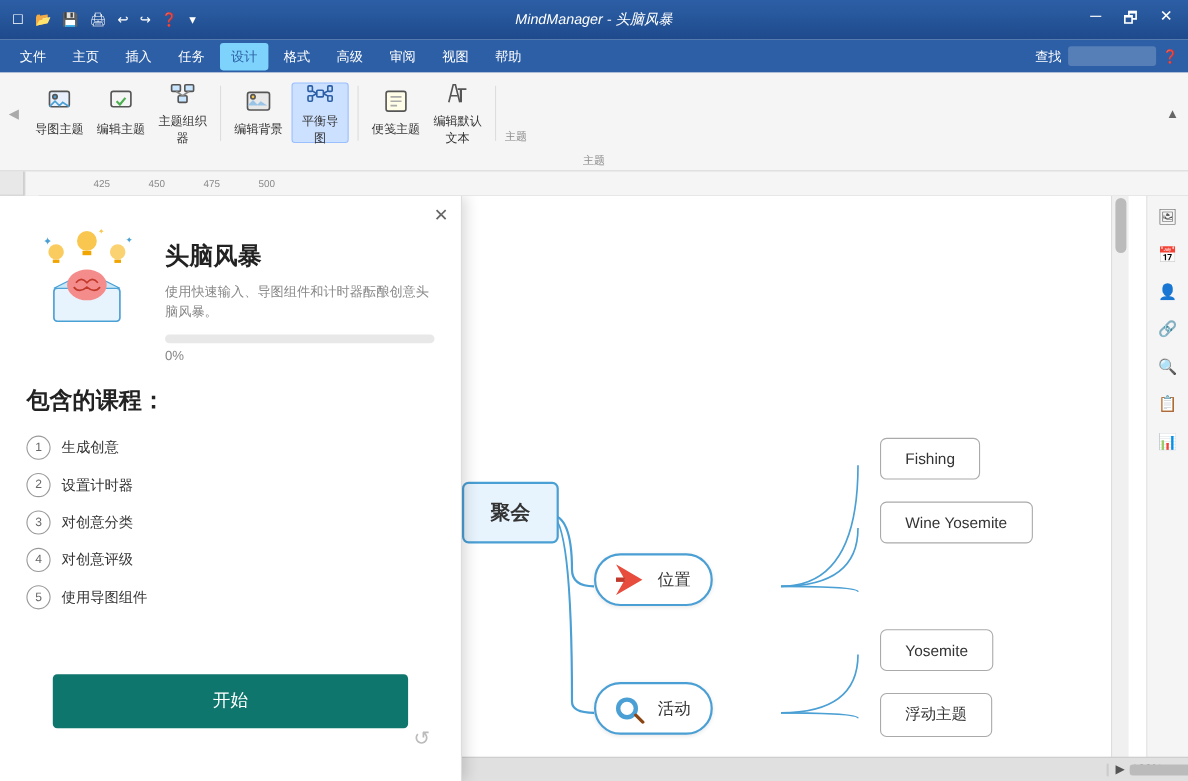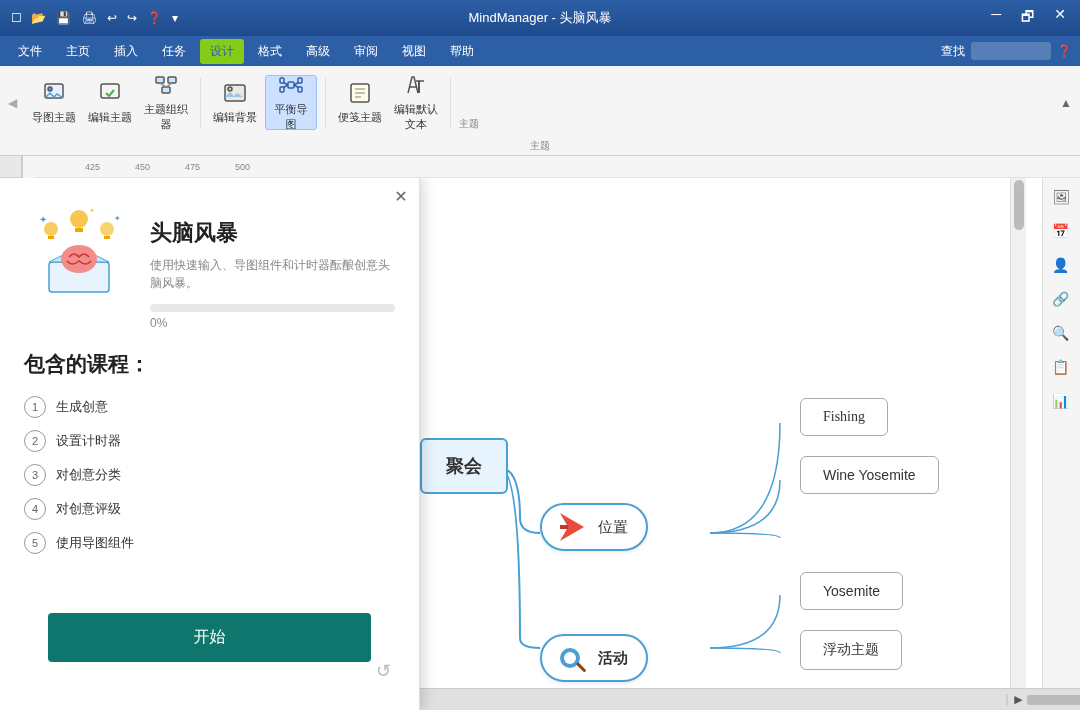--- a/index.html
+++ b/index.html
@@ -10,21 +10,21 @@
       height: 36px;
       background: linear-gradient(to bottom, #2d5fa6, #1e4a8c);
       display: flex;
       align-items: center;
       justify-content: space-between;
       padding: 0 8px;
       color: white;
       font-size: 13px;
     }
     .title-bar-left { display: flex; align-items: center; gap: 6px; }
-    .title-bar-center { position: absolute; left: 50%; transform: translateX(-50%); font-size: 13px; color: white; }
+    .title-bar-center { position: absolute; left: 50%; transform: translateX(-50%); font-size: 13px; color: white; font-style: italic; }
     .title-bar-controls { display: flex; gap: 8px; }
     .title-bar-btn { color: white; font-size: 14px; cursor: pointer; padding: 2px 6px; }
     .quick-access { display: flex; gap: 4px; align-items: center; }
     .qa-btn { color: white; font-size: 12px; padding: 2px 3px; cursor: pointer; }
 
     
     .menu-bar {
       height: 30px;
       background: #2d5fa6;
       display: flex;
@@ -32,21 +32,21 @@
       padding: 0 8px;
       gap: 4px;
     }
     .menu-item {
       color: white;
       font-size: 12px;
       padding: 4px 10px;
       cursor: pointer;
       border-radius: 3px;
     }
-    .menu-item.active { background: #84cc16; color: #2d5fa6; }
+    .menu-item.active { background: #7dd3fc; color: #2d5fa6; }
     .menu-search { margin-left: auto; display: flex; align-items: center; gap: 6px; color: white; font-size: 12px; }
     .search-box { background: rgba(255,255,255,0.2); border: none; color: white; padding: 2px 8px; font-size: 12px; border-radius: 3px; width: 80px; }
 
     
     .ribbon {
       height: 90px;
       background: #f5f5f5;
       border-bottom: 1px solid #ccc;
       display: flex;
       flex-direction: column;
@@ -481,30 +481,30 @@
     <div style="position:absolute;left:420px;top:260px;background:#e8f4fd;border:2px solid #4a9fd4;border-radius:6px;padding:14px 24px;font-size:18px;color:#333;font-weight:bold;">聚会</div>
 
     <div class="node-pill" style="left:540px;top:325px;">
       <svg width="30" height="28" viewBox="0 0 30 28">
         <polygon points="0,0 24,14 0,28 8,14" fill="#e74c3c"></polygon>
         <rect x="0" y="12" width="8" height="4" fill="#c0392b"></rect>
       </svg>
       <span>位置</span>
     </div>
 
-    <div class="node-pill" style="left:540px;top:456px;font-weight:bold;">
+    <div class="node-pill" style="left:540px;top:442px;">
       <svg width="30" height="28" viewBox="0 0 30 28">
         <circle cx="10" cy="14" r="10" fill="#4a9fd4"></circle>
         <circle cx="10" cy="14" r="6" fill="white"></circle>
         <rect x="18" y="18" width="12" height="3" rx="1.5" fill="#8B4513" transform="rotate(45 18 18)"></rect>
       </svg>
       <span>活动</span>
     </div>
 
-    <div class="node-rounded" style="left:800px;top:220px;font-family:Liberation Serif, serif;">Fishing</div>
+    <div class="node-rounded" style="left:800px;top:220px;">Fishing</div>
     <div class="node-rounded" style="left:800px;top:278px;">Wine Yosemite</div>
     <div class="node-rounded" style="left:800px;top:394px;">Yosemite</div>
     <div class="node-rounded" style="left:800px;top:452px;">浮动主题</div>
 
     <div style="position:absolute;top:0;right:16px;width:16px;height:100%;background:#f0f0f0;border-left:1px solid #ddd;">
       <div style="width:10px;margin:2px auto;background:#bbb;border-radius:5px;height:50px;"></div>
       <div style="position:absolute;bottom:0;left:0;right:0;height:16px;display:flex;align-items:center;justify-content:center;font-size:10px;color:#888;cursor:pointer;">▼</div>
     </div>
 
     <div class="overlay-panel">

